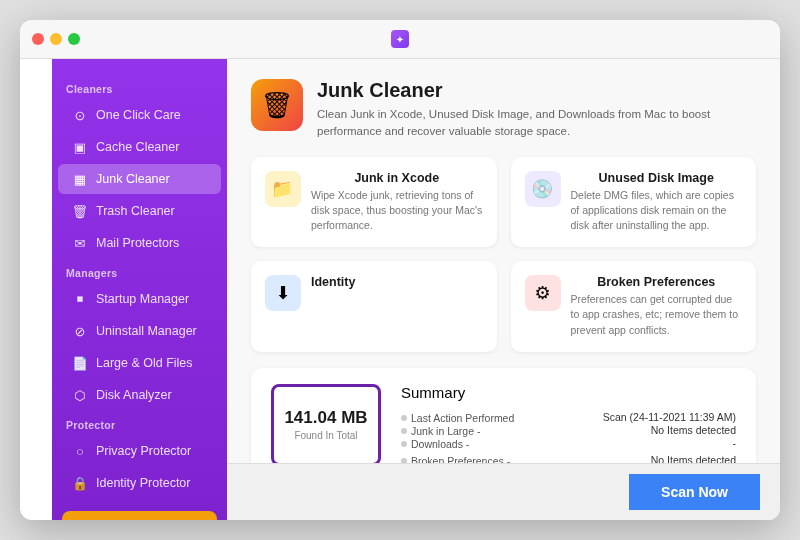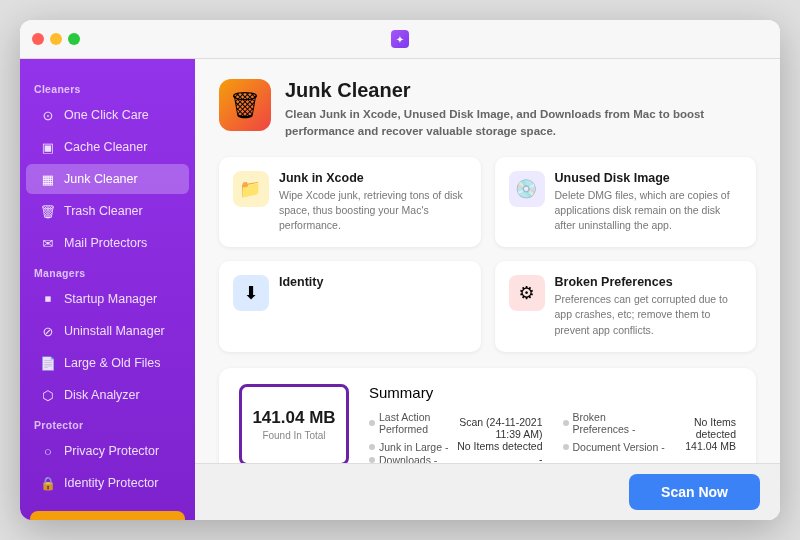--- a/index.html
+++ b/index.html
@@ -64,20 +64,21 @@
       align-items: center;
       justify-content: center;
       color: white;
       font-size: 10px;
     }
     
     .main-layout {
       display: flex;
       flex: 1;
       overflow: hidden;
+      padding-left: 32px;
     }
     
     .sidebar {
       width: 175px;
       background: linear-gradient(180deg, #9333ea 0%, #7e22ce 100%);
       padding: 16px 0;
       display: flex;
       flex-direction: column;
       overflow-y: auto;
     }
@@ -159,21 +160,20 @@
       font-size: 20px;
       font-weight: 700;
       color: #1a1a1a;
       margin-bottom: 4px;
     }
     .content-header-text p {
       font-size: 11.5px;
       color: #666;
       line-height: 1.5;
       max-width: 460px;
-      font-weight: bold;
     }
     
     .feature-grid {
       display: grid;
       grid-template-columns: 1fr 1fr;
       gap: 14px;
     }
     .feature-card {
       display: flex;
       align-items: flex-start;
@@ -191,20 +191,21 @@
       display: flex;
       align-items: center;
       justify-content: center;
       font-size: 18px;
     }
     .feature-card-text h3 {
       font-size: 12.5px;
       font-weight: 700;
       color: #1a1a1a;
       margin-bottom: 3px;
+      text-align: center;
     }
     .feature-card-text p {
       font-size: 10.5px;
       color: #777;
       line-height: 1.45;
     }
     
     .summary-section {
       background: white;
       border-radius: 12px;
@@ -245,21 +246,21 @@
       flex: 1;
     }
     .summary-title {
       font-size: 15px;
       font-weight: 400;
       color: #000000;
       margin-bottom: 10px;
     }
     .summary-rows {
       display: grid;
-      grid-template-columns: 1fr 1fr;
+      grid-template-columns: 1fr;
       gap: 4px 20px;
     }
     .summary-row {
       display: flex;
       justify-content: space-between;
       align-items: baseline;
       font-size: 10.5px;
     }
     .summary-row-label {
       color: #555;
@@ -286,21 +287,21 @@
       justify-content: flex-end;
       align-items: center;
       padding: 10px 20px;
       background: #f0f0f0;
       border-top: 1px solid #ddd;
     }
     .scan-btn {
       background: #3b82f6;
       color: white;
       border: none;
-      border-radius: 8px;
+      border-radius: 0;
       padding: 10px 32px;
       font-size: 14px;
       font-weight: 600;
       cursor: pointer;
     }
   </style>
 </head>
 <body>
 
 <div class="window">

